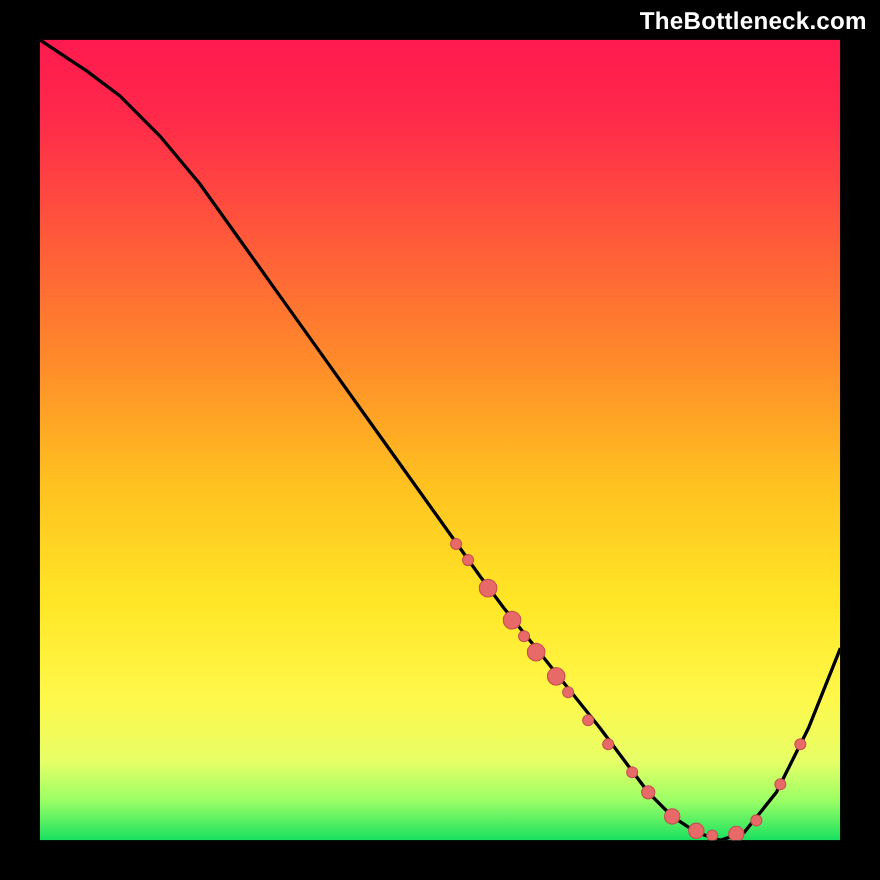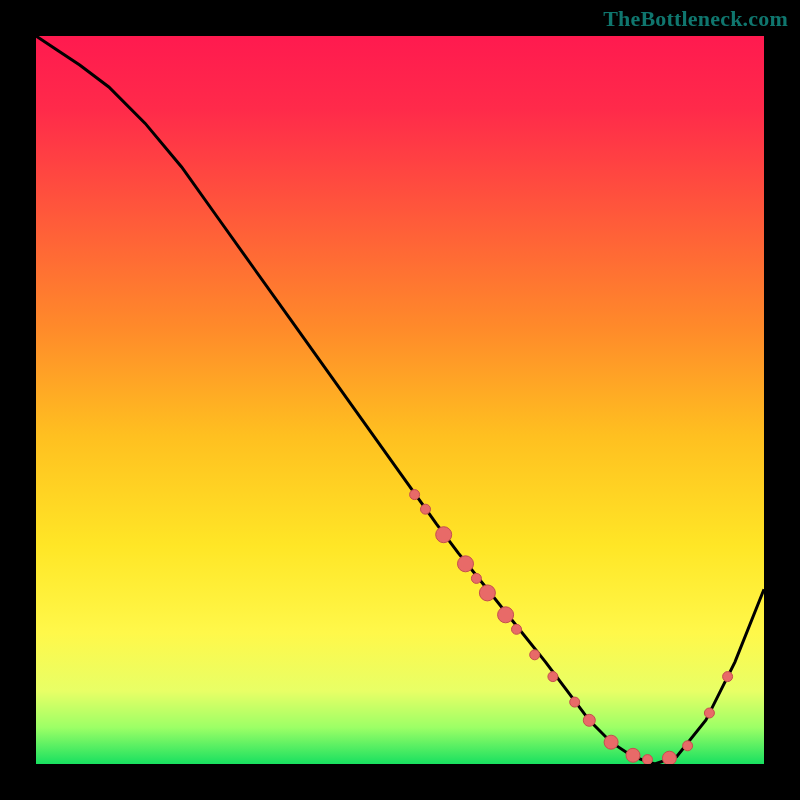--- a/index.html
+++ b/index.html
@@ -37,24 +37,24 @@
     position: absolute;
     left: 0;
     top: 0;
     width: 728px;
     height: 728px;
   }
   .watermark {
     position: absolute;
     top: 6px;
     right: 12px;
-    font-family: Liberation Serif, serif;
+    font-family: Liberation Sans, sans-serif;
     font-size: 22px;
     font-weight: 600;
-    color: #0f766e;
+    color: #ffffff;
     letter-spacing: 0.2px;
     user-select: none;
   }
 </style>
 </head>
 <body>
 
 <div class="outer">
 
   <div class="plot-area">

